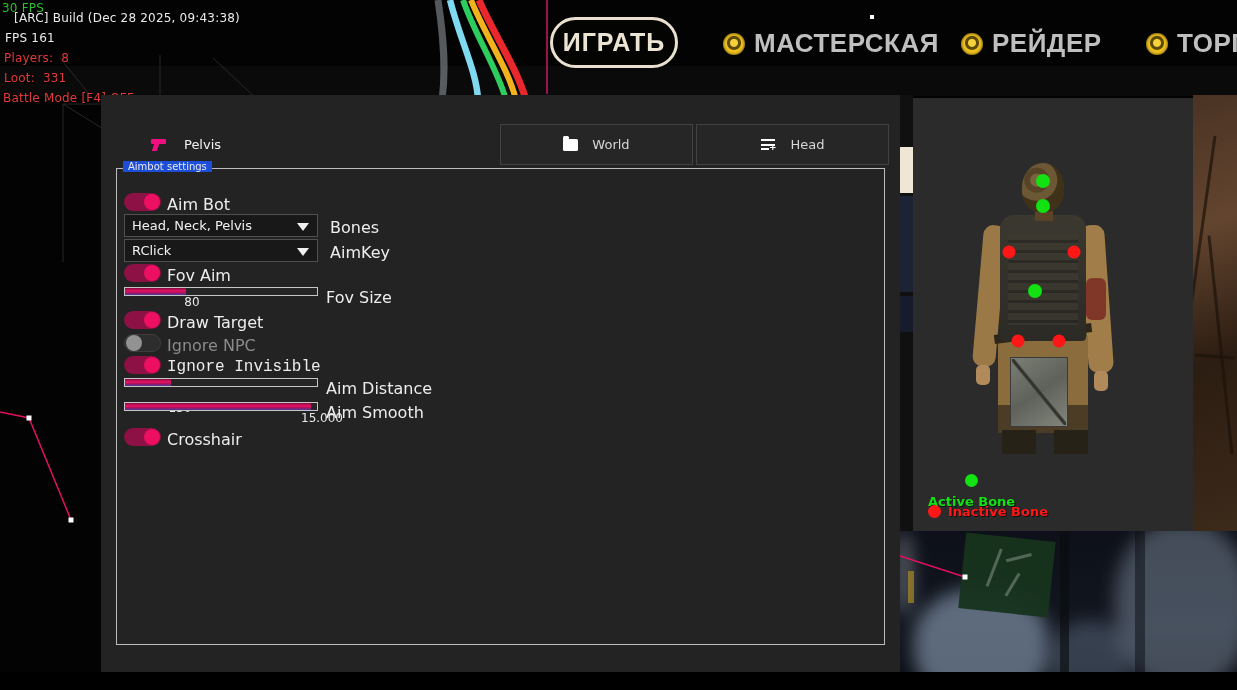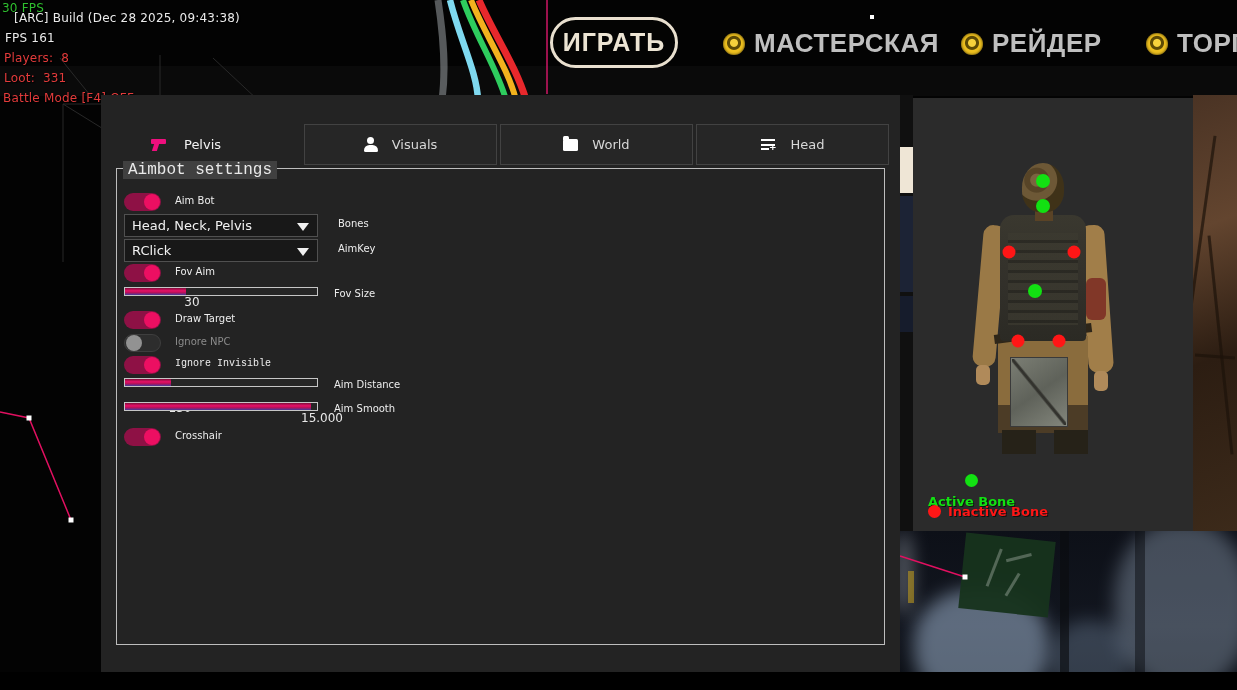--- a/index.html
+++ b/index.html
@@ -48,24 +48,24 @@
   
   #main-panel { left:101px; top:95px; width:799px; height:595px; background:#232323; }
   .tabbox { position:absolute; top:29px; height:41px; width:193px;
     background:#262626; border:1px solid #424242; display:flex; align-items:center;
     justify-content:center; gap:14px; font-size:13px; color:#d7d7d7; cursor:pointer; }
   #tab-aimbot { position:absolute; left:42px; top:29px; width:150px; height:41px;
     display:flex; align-items:center; gap:16px; font-size:13px; color:#f2f2f2;
     cursor:pointer; padding-left:8px; }
   .fieldset { position:absolute; left:15px; top:73px; width:769px; height:477px;
     border:1px solid #bdbdbd; }
-  .fieldset .legend { position:absolute; top:-8px; left:6px; background:#404040;
-    padding:0 5px; font-size:16px; color:#e9e9e9;font-family:Liberation Mono, monospace; }
-
-  .ctl-label { position:absolute; font-size:10px; color:#ededed; white-space:nowrap;margin-left:8px; }
+  .fieldset .legend { position:absolute; top:-8px; left:6px; background:#1d4ed8;
+    padding:0 5px; font-size:10px; color:#e9e9e9; }
+
+  .ctl-label { position:absolute; font-size:16px; color:#ededed; white-space:nowrap; }
   .ctl-label.dim { color:#8b8b8b; }
 
   .toggle { position:absolute; width:37px; height:18px; border-radius:9px; cursor:pointer; }
   .toggle.on  { background:#8e1145; }
   .toggle.on::after  { content:""; position:absolute; right:1px; top:1px; width:16px;
     height:16px; border-radius:50%; background:#ec0f62; }
   .toggle.off { background:#2d2d2d; border:1px solid #3e3e3e; }
   .toggle.off::after { content:""; position:absolute; left:1px; top:0px; width:16px;
     height:16px; border-radius:50%; background:#929292; }
 
@@ -230,24 +230,20 @@
 
   <div class="abs" id="main-panel">
 
     <div id="tab-aimbot">
       <span class="icon gun-icon">
           <span class="barrel"></span>
           <span class="grip"></span>
         </span>
       <span>Pelvis</span>
     </div>
-    <div class="tabbox" style="left:203px;">
-      <span class="icon person-icon"></span>
-      <span>Visuals</span>
-    </div>
     <div class="tabbox" style="left:399px;">
       <span class="icon folder-icon"></span>
       <span>World</span>
     </div>
     <div class="tabbox" style="left:595px;">
       <span class="icon playlist-icon">
           <i class="b1"></i>
           <i class="b2"></i>
           <i class="b3"></i>
           <span class="plus">+</span>
@@ -273,21 +269,21 @@
       <span class="arrow"></span>
     </div>
     <div class="ctl-label" style="left:229px;top:148px;">AimKey</div>
 
     <div class="toggle on" style="left:23px;top:169px;"></div>
     <div class="ctl-label" style="left:66px;top:171px;">Fov Aim</div>
 
     <div class="slider" style="left:23px;top:192px;">
         <div class="fill" style="width: 32%;"></div>
       </div>
-    <div class="slider-value" style="left:91px;top:200px;">30</div>
+    <div class="slider-value" style="left:91px;top:200px;">80</div>
     <div class="ctl-label" style="left:225px;top:193px;">Fov Size</div>
 
     <div class="toggle on" style="left:23px;top:216px;"></div>
     <div class="ctl-label" style="left:66px;top:218px;">Draw Target</div>
 
     <div class="toggle off" style="left:23px;top:239px;"></div>
     <div class="ctl-label dim" style="left:66px;top:241px;">Ignore NPC</div>
 
     <div class="toggle on" style="left:23px;top:261px;"></div>
     <div class="ctl-label" style="left:66px;top:263px;font-family:Liberation Mono, monospace;">Ignore Invisible</div>

